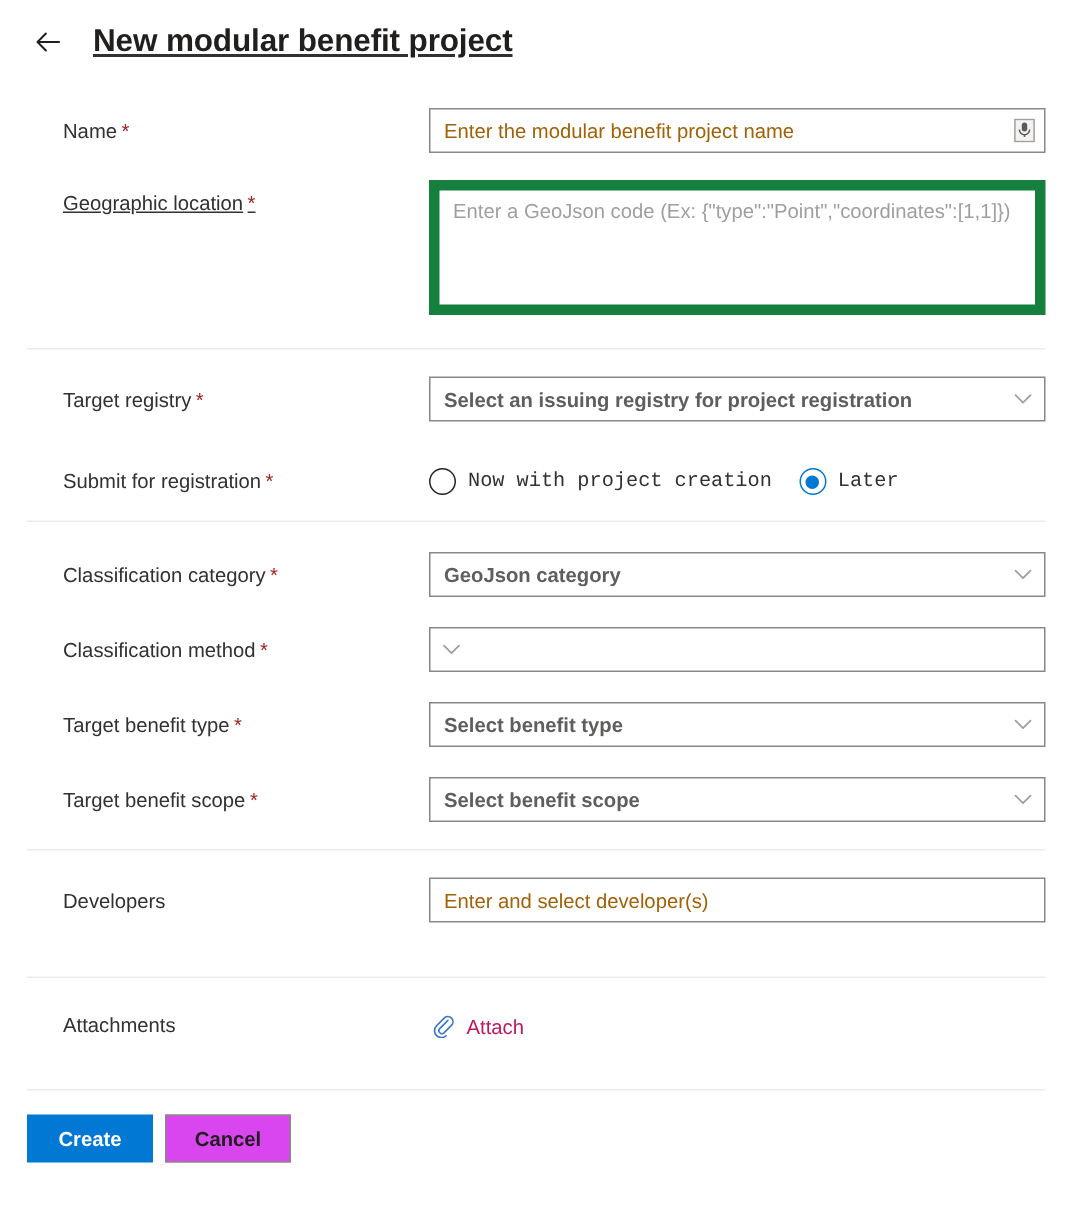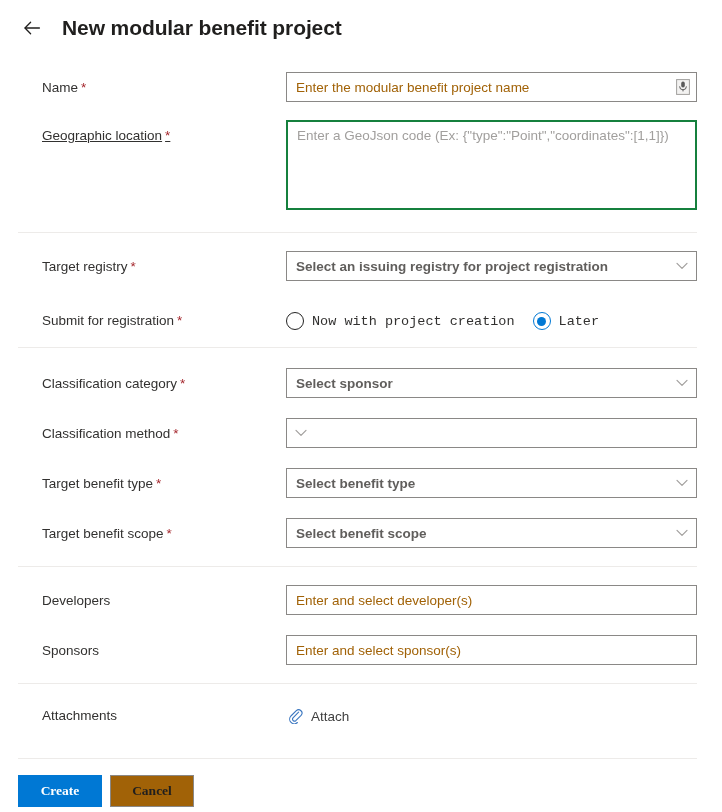--- a/index.html
+++ b/index.html
@@ -16,20 +16,21 @@
     position: relative;
   }
 
   
   .page-header {
     display: flex;
     align-items: center;
     height: 48px;
     padding: 0 0 0 18px;
     margin-top: 4px;
+    text-decoration: underline;
   }
   .back-arrow {
     width: 28px;
     height: 28px;
     display: flex;
     align-items: center;
     justify-content: center;
     cursor: pointer;
     flex: 0 0 auto;
   }
@@ -96,21 +97,21 @@
     flex: 0 0 auto;
     width: 26px;
     display: flex;
     align-items: center;
     justify-content: center;
     cursor: pointer;
   }
 
   .textarea-box {
     height: 90px;
-    border: 2px solid #15803d;
+    border: 7px solid #15803d;
     background: #ffffff;
     box-sizing: border-box;
     cursor: text;
     padding-top: 6px;
   }
   .textarea-box .ph {
     font-size: 13.5px;
     color: #a19f9d;
     padding-left: 9px;
     white-space: nowrap;
@@ -201,21 +202,21 @@
   }
   .attach .clip {
     width: 18px;
     display: flex;
     align-items: center;
     justify-content: center;
     flex: 0 0 auto;
   }
   .attach .attach-text {
     font-size: 13.5px;
-    color: #404040;
+    color: #be185d;
     margin-left: 7px;
   }
 
   
   .divider {
     height: 1px;
     background: #edebe9;
     margin: 0 25px 0 18px;
   }
 
@@ -224,35 +225,35 @@
     display: flex;
     align-items: center;
     padding: 0 0 0 18px;
     gap: 8px;
   }
   .btn {
     height: 32px;
     min-width: 84px;
     padding: 12px 16px;
     font-size: 13.5px;
-    font-family: Liberation Serif, serif;
+    font-family: Liberation Sans, sans-serif;
     box-sizing: border-box;
     border: 1px solid transparent;
     cursor: pointer;
     display: inline-flex;
     align-items: center;
     justify-content: center;
   }
   .btn-primary {
     background: #0078d4;
     color: #ffffff;
     font-weight: bold;
   }
   .btn-secondary {
-    background: #a16207;
+    background: #d946ef;
     color: #201f1e;
     border: 1px solid #8a8886;
     font-weight: bold;
   }
   .sp-10 { height: 10px; }
   .sp-16 { height: 16px; }
   .sp-18 { height: 18px; }
   .sp-20 { height: 20px; }
   .sp-22 { height: 22px; }
 </style>
@@ -338,21 +339,21 @@
   </div>
 
   <div class="sp-10"></div>
   <div class="divider"></div>
   <div class="sp-20"></div>
 
   <div class="row">
     <div class="label"><span>Classification category</span><span class="req">*</span></div>
     <div class="field">
       <div class="dropdown">
-        <span class="val">Select sponsor</span>
+        <span class="val">GeoJson category</span>
         <span class="caret">
           <svg width="12" height="8" viewBox="0 0 12 8" aria-hidden="true">
             <path d="M1 1.4 L6 6.4 L11 1.4" fill="none" stroke="#a19f9d" stroke-width="1.2" stroke-linecap="round" stroke-linejoin="round"></path>
           </svg>
         </span>
       </div>
     </div>
   </div>
 
   <div class="sp-18"></div>
@@ -410,28 +411,20 @@
     <div class="label">Developers</div>
     <div class="field">
       <div class="textbox">
         <span class="ph">Enter and select developer(s)</span>
       </div>
     </div>
   </div>
 
   <div class="sp-18"></div>
 
-  <div class="row">
-    <div class="label">Sponsors</div>
-    <div class="field">
-      <div class="textbox">
-        <span class="ph">Enter and select sponsor(s)</span>
-      </div>
-    </div>
-  </div>
 
   <div class="sp-16"></div>
   <div class="divider"></div>
   <div class="sp-16"></div>
 
   <div class="row">
     <div class="label">Attachments</div>
     <div class="field">
       <div class="attach">
         <span class="clip">

